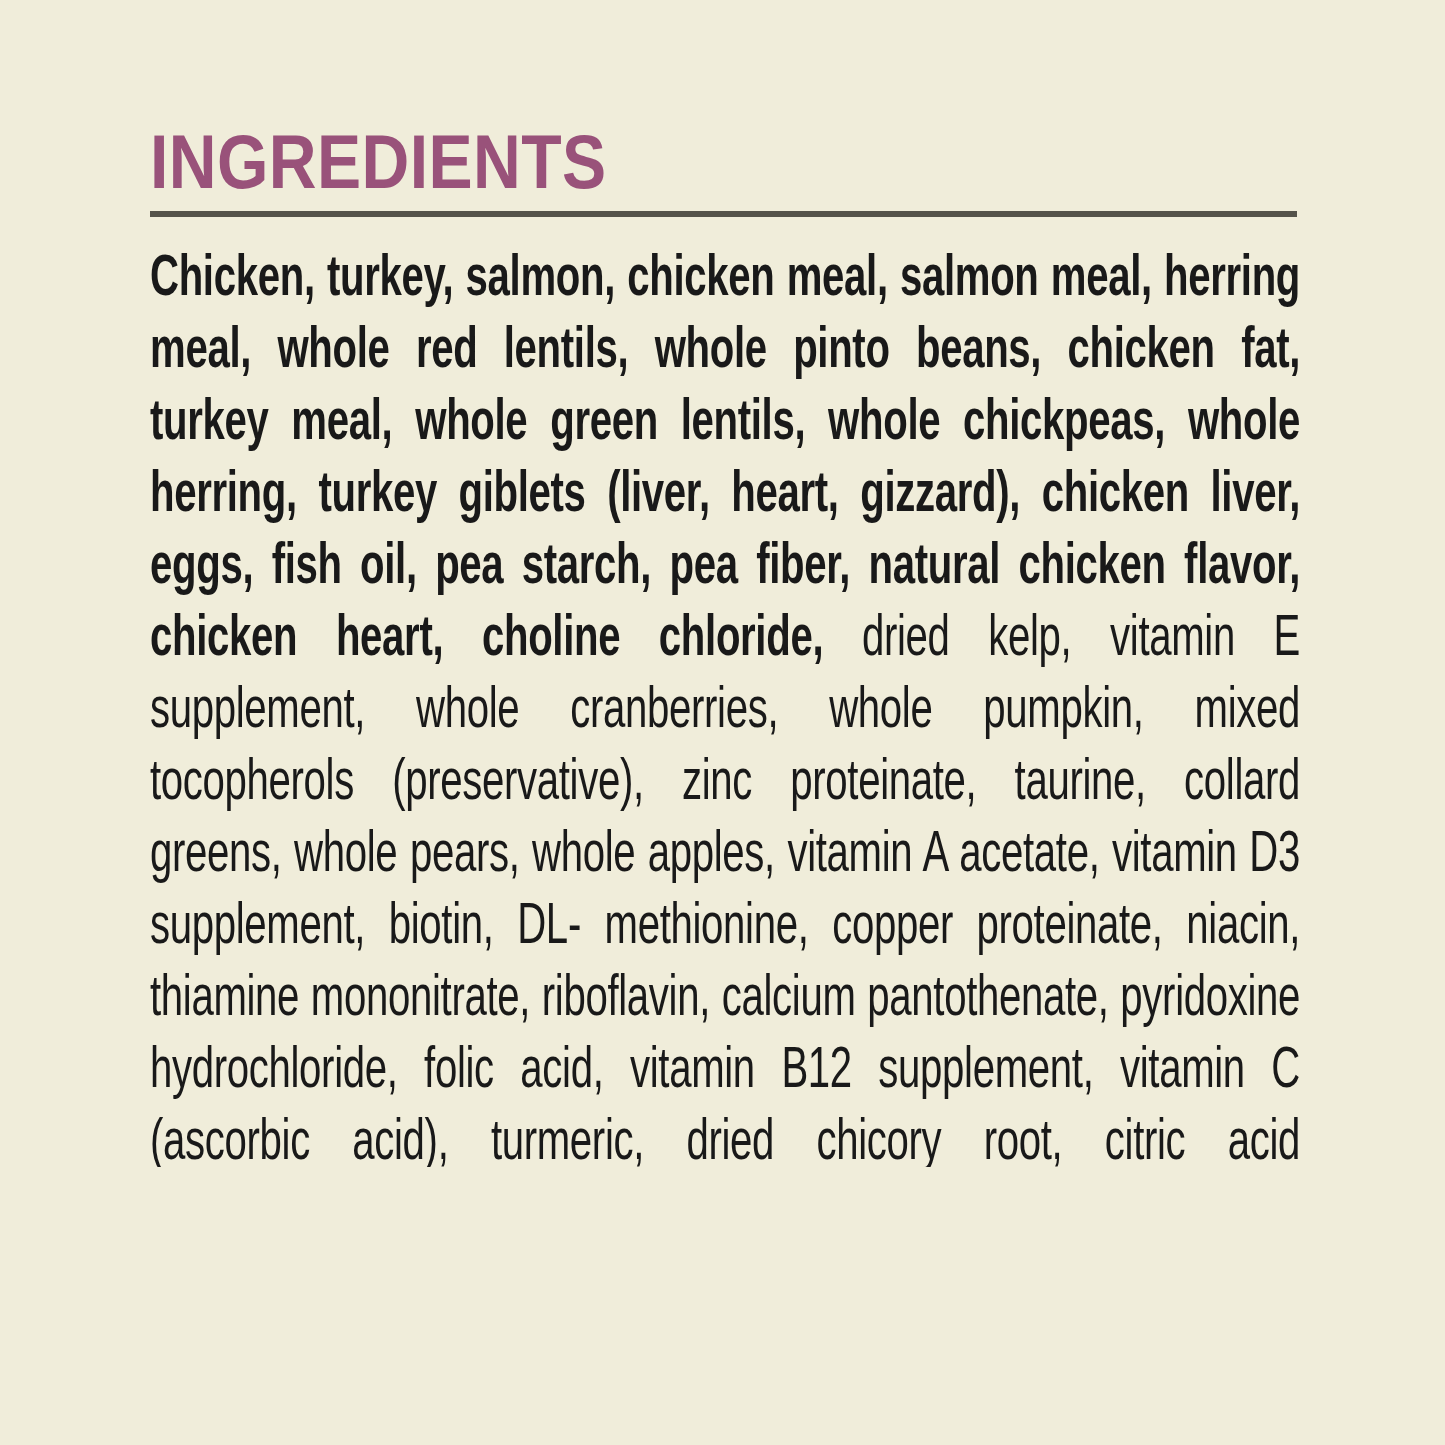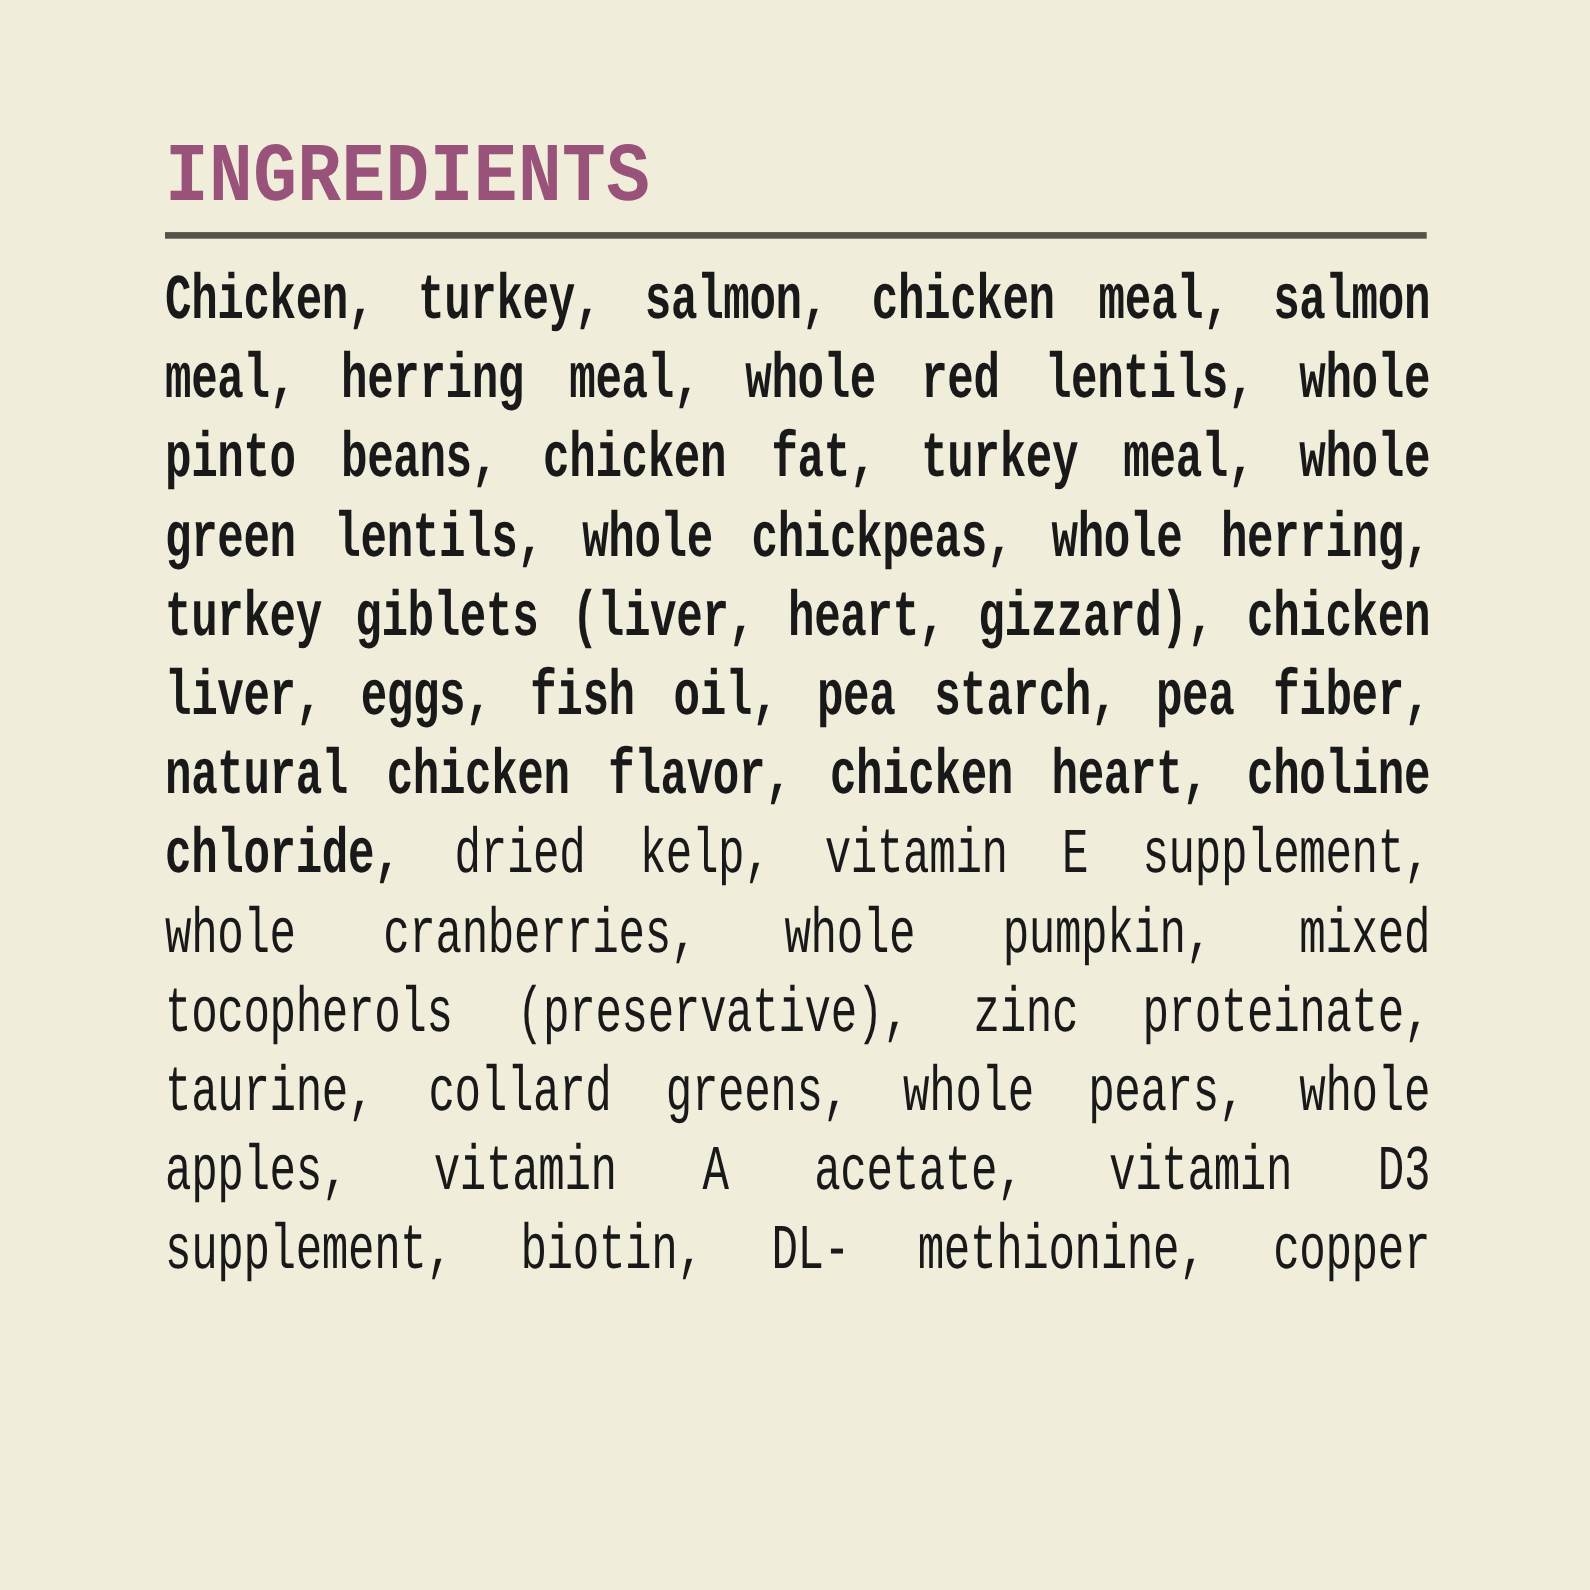--- a/index.html
+++ b/index.html
@@ -12,21 +12,21 @@
   html, body {
     margin: 0;
     padding: 0;
     background: var(--background);
   }
   .sheet {
     position: relative;
     width: 1445px;
     height: 1167px;
     background: var(--background);
-    font-family: Liberation Mono, monospace;
+    font-family: Liberation Sans, sans-serif;
     overflow: hidden;
   }
   .title {
     position: absolute;
     left: 150px;
     top: 124px;
     margin: 0;
     font-size: 76px;
     line-height: 76px;
     font-weight: 700;

